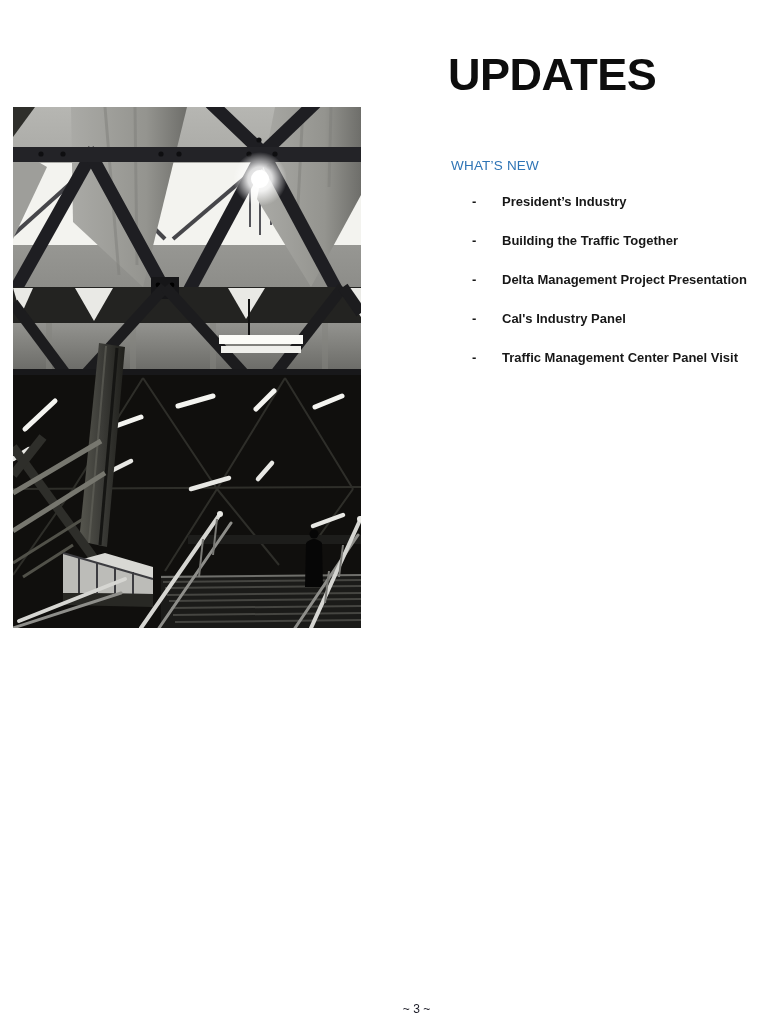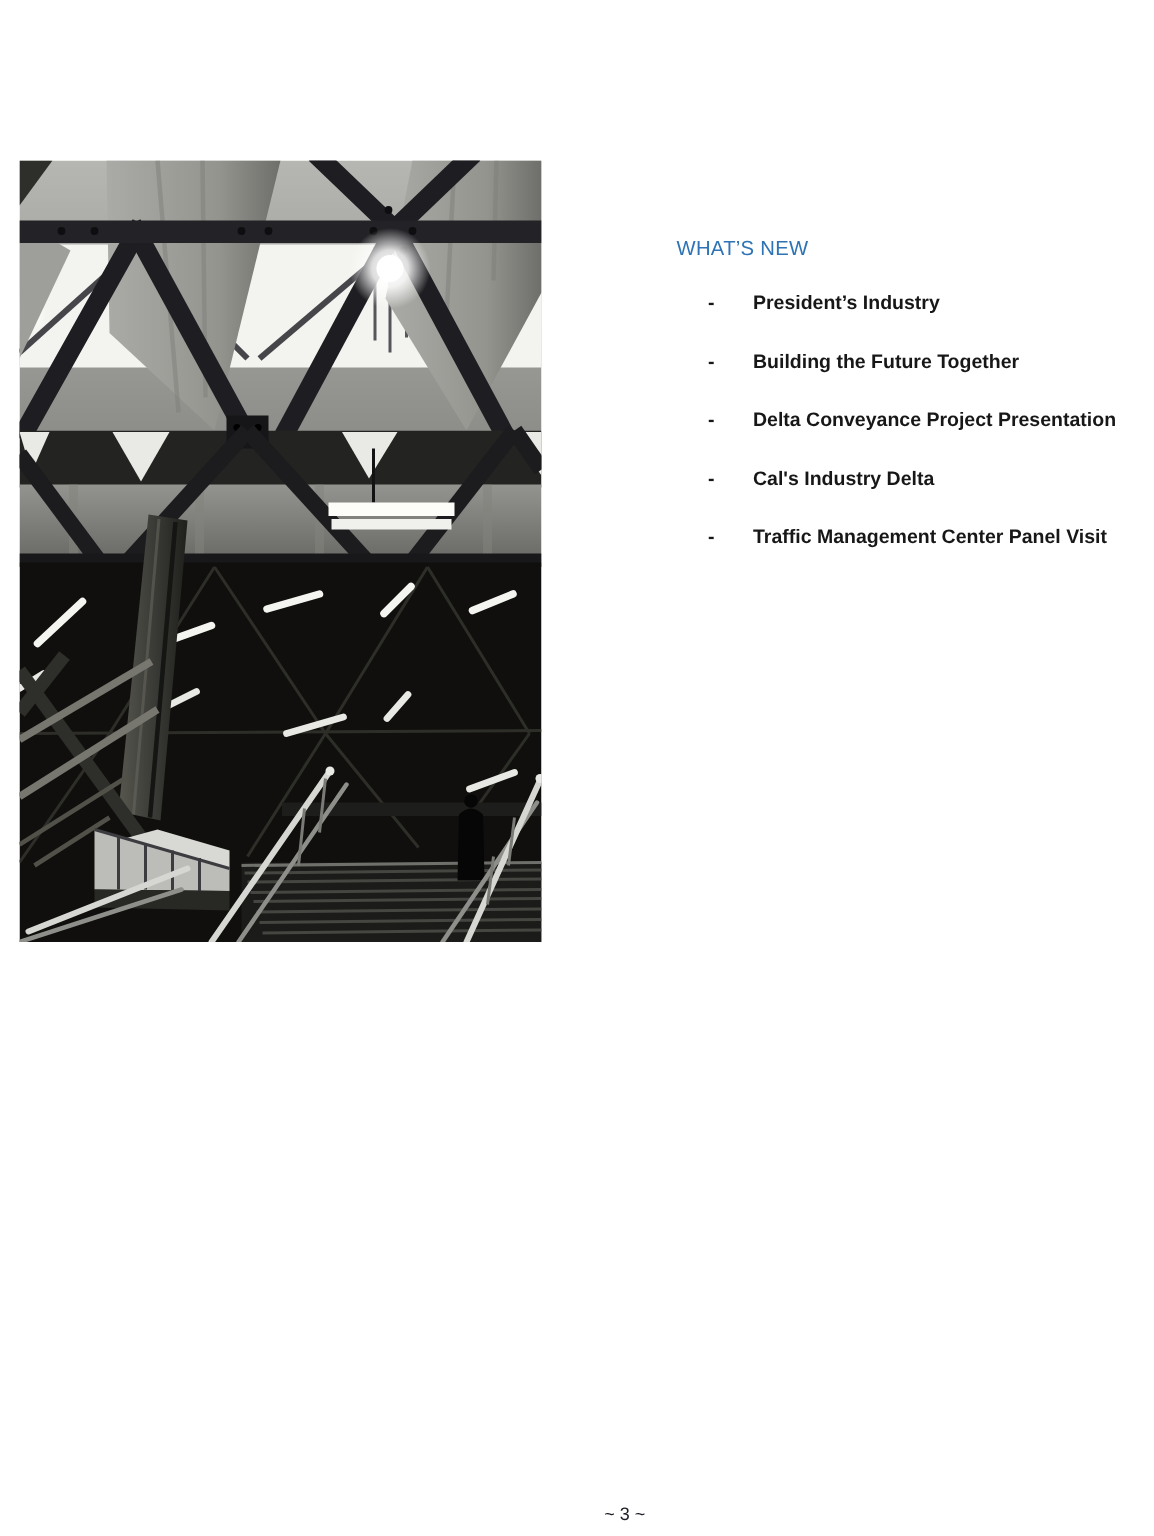--- a/index.html
+++ b/index.html
@@ -63,20 +63,21 @@
     font-size: 12px;
     color: #1d1d28;
     font-family: "Liberation Sans", sans-serif;
   }
 </style>
 </head>
 <body>
 
 <div class="page">
 
+  <h1 class="title">UPDATES</h1>
 
   <figure class="photo" role="img" aria-label="Black-and-white photo of a brutalist concrete space-frame ceiling with triangular skylights, fluorescent tube lights, a tilted concrete column, stairs and metal handrails">
     <svg viewBox="0 0 348 521" preserveAspectRatio="none">
       <defs>
         <linearGradient id="conc" x1="0" y1="0" x2="0" y2="1">
           <stop offset="0" stop-color="#b6b6b2"></stop>
           <stop offset="1" stop-color="#8d8d89"></stop>
         </linearGradient>
         <linearGradient id="concPanel" x1="0" y1="0" x2="1" y2="0">
           <stop offset="0" stop-color="#aaaaa6"></stop>
@@ -279,29 +280,29 @@
 
   <h2 class="heading">WHAT’S NEW</h2>
 
   <ul class="list">
     <li class="item">
       <span class="dash">-</span>
       <span class="label">President’s Industry</span>
     </li>
     <li class="item">
       <span class="dash">-</span>
-      <span class="label">Building the Future Together</span>
-    </li>
-    <li class="item">
-      <span class="dash">-</span>
-      <span class="label">Delta Conveyance Project Presentation</span>
-    </li>
-    <li class="item">
-      <span class="dash">-</span>
-      <span class="label">Cal's Industry Delta</span>
+      <span class="label">Building the Traffic Together</span>
+    </li>
+    <li class="item">
+      <span class="dash">-</span>
+      <span class="label">Delta Management Project Presentation</span>
+    </li>
+    <li class="item">
+      <span class="dash">-</span>
+      <span class="label">Cal's Industry Panel</span>
     </li>
     <li class="item">
       <span class="dash">-</span>
       <span class="label">Traffic Management Center Panel Visit</span>
     </li>
   </ul>
 
   <div class="footer">~ 3 ~</div>
 
 </div>

